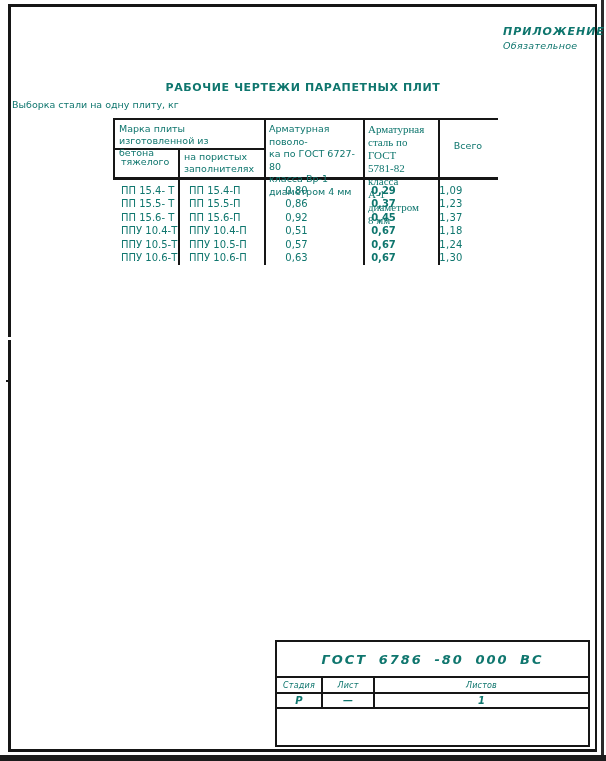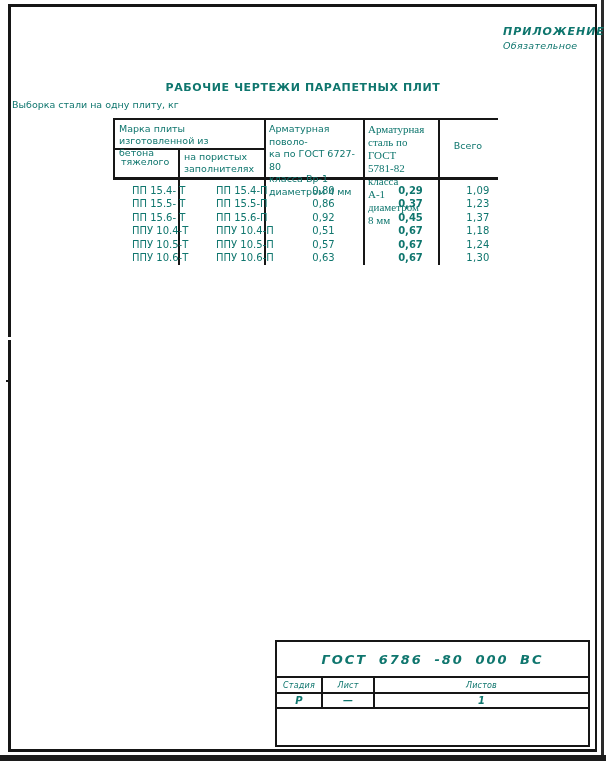--- a/index.html
+++ b/index.html
@@ -46,25 +46,25 @@
   .v-4{left:325px;top:0;height:147px;}
 
   .hcell{position:absolute;line-height:12px;white-space:pre-line;}
   .h-mark{left:6px;top:5px;width:142px;}
   .h-heavy{left:8px;top:38px;}
   .h-porous{left:71px;top:33px;width:78px;line-height:11.5px;}
   .h-wire{left:156px;top:5px;width:93px;line-height:12.5px;}
   .h-steel{left:255px;top:5px;width:69px;font-size:11px;line-height:13px;font-family:Liberation Serif, serif;}
   .h-total{left:325px;top:22px;width:60px;text-align:center;}
 
-  .rows{position:absolute;left:16px;top:66px;width:385px;}
+  .rows{position:absolute;left:5px;top:66px;width:385px;}
   .drow{display:flex;height:13.4px;line-height:13.4px;font-size:10px;}
   .dcell{overflow:visible;white-space:nowrap;}
   .c-heavy{width:65px;padding-left:3px;box-sizing:border-box;}
-  .c-porous{width:64px;padding-left:6px;box-sizing:border-box;margin-left:16px;}
+  .c-porous{width:64px;padding-left:6px;box-sizing:border-box;}
   .c-wire{width:99px;text-align:center;}
   .c-steel{width:75px;text-align:center;font-weight:bold;}
   .c-total{width:60px;text-align:center;letter-spacing:.3px;}
 
   
   .stamp{position:absolute;left:275px;top:640px;width:315px;height:107px;
     border:2px solid #161616;box-sizing:border-box;font-style:italic;}
   .stamp-row1{height:36px;border-bottom:2px solid #161616;display:flex;
     align-items:center;justify-content:center;box-sizing:border-box;}
   .stamp-doc{font-size:13px;font-weight:bold;letter-spacing:2px;word-spacing:5px;}

